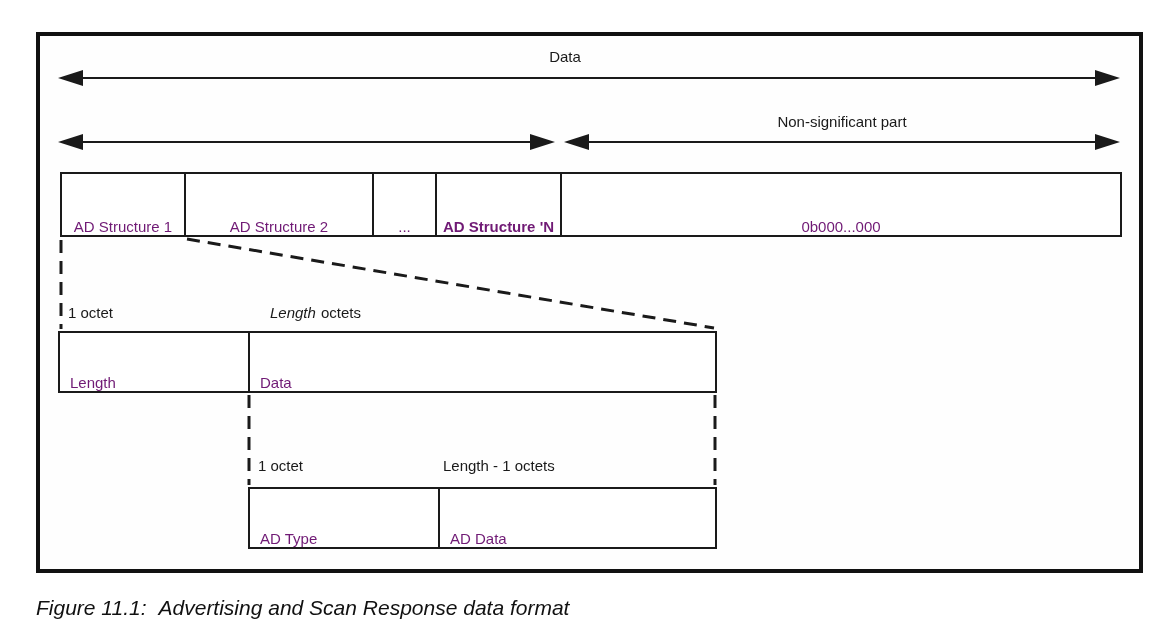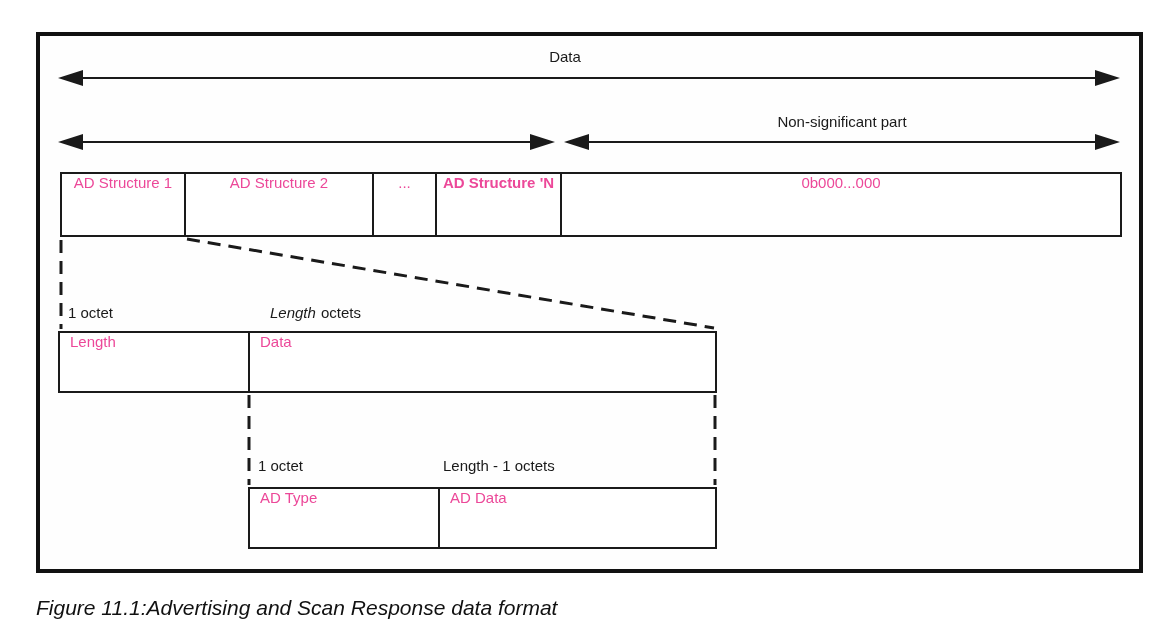--- a/index.html
+++ b/index.html
@@ -24,23 +24,23 @@
     border: 4px solid #111111;
     box-sizing: border-box;
     background: #fefefe;
   }
   .box {
     position: absolute;
     border: 2px solid #1a1a1a;
     background: #ffffff;
     box-sizing: border-box;
     display: flex;
-    align-items: flex-start;
+    align-items: flex-end;
     font-size: 15px;
-    color: #ec4899;
+    color: #701a75;
     white-space: nowrap;
   }
   .box.center { justify-content: center; }
   .box.leftpad { padding-left: 10px; }
   .lbl {
     position: absolute;
     font-size: 15px;
     color: #1a1a1a;
     white-space: nowrap;
   }
@@ -71,21 +71,21 @@
     pointer-events: none;
   }
   .caption {
     position: absolute;
     left: 36px; top: 596px;
     font-size: 21px;
     font-style: italic;
     color: #111111;
     white-space: nowrap;
   }
-  .caption .fig-num { }
+  .caption .fig-num { margin-right: 12px; }
   .italic { font-style: italic; }
   .sp { margin-left: 5px; }
 </style>
 </head>
 <body>
 
 <div id="canvas">
 
   <div class="frame"></div>
 

